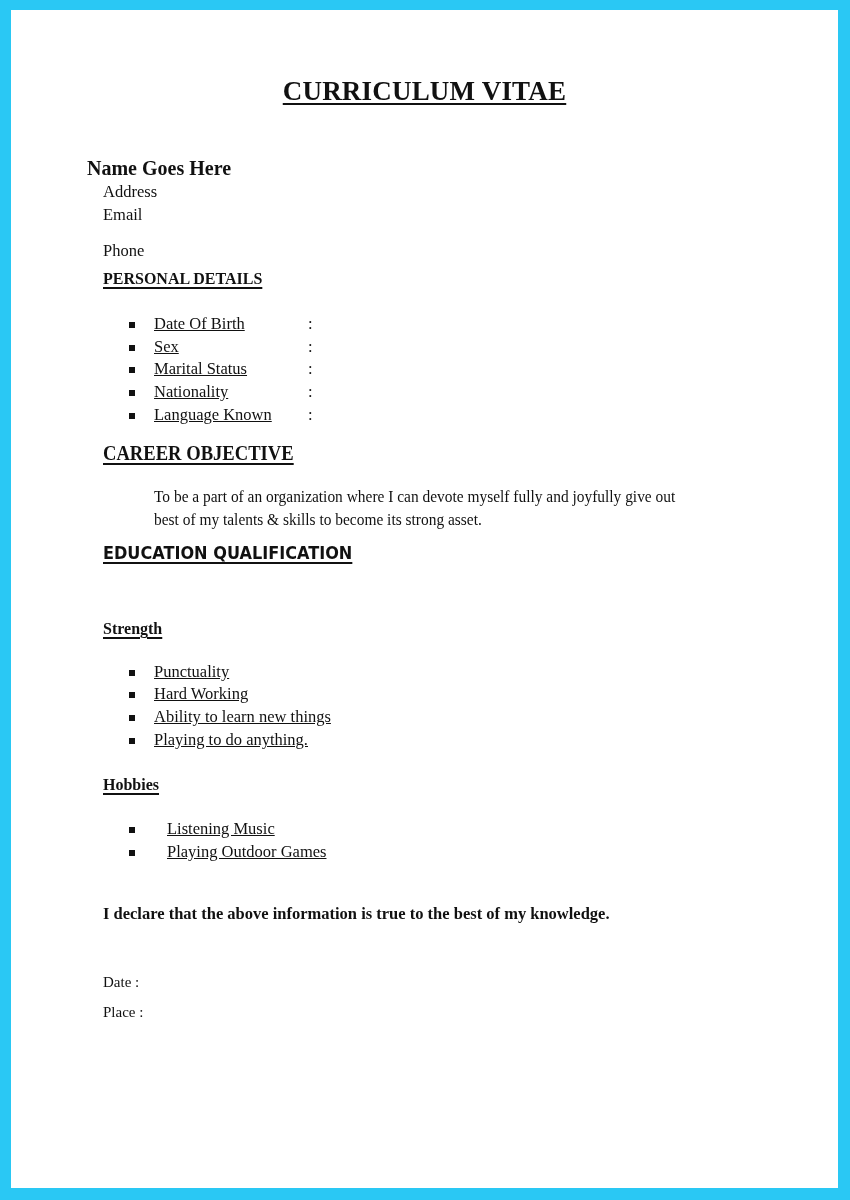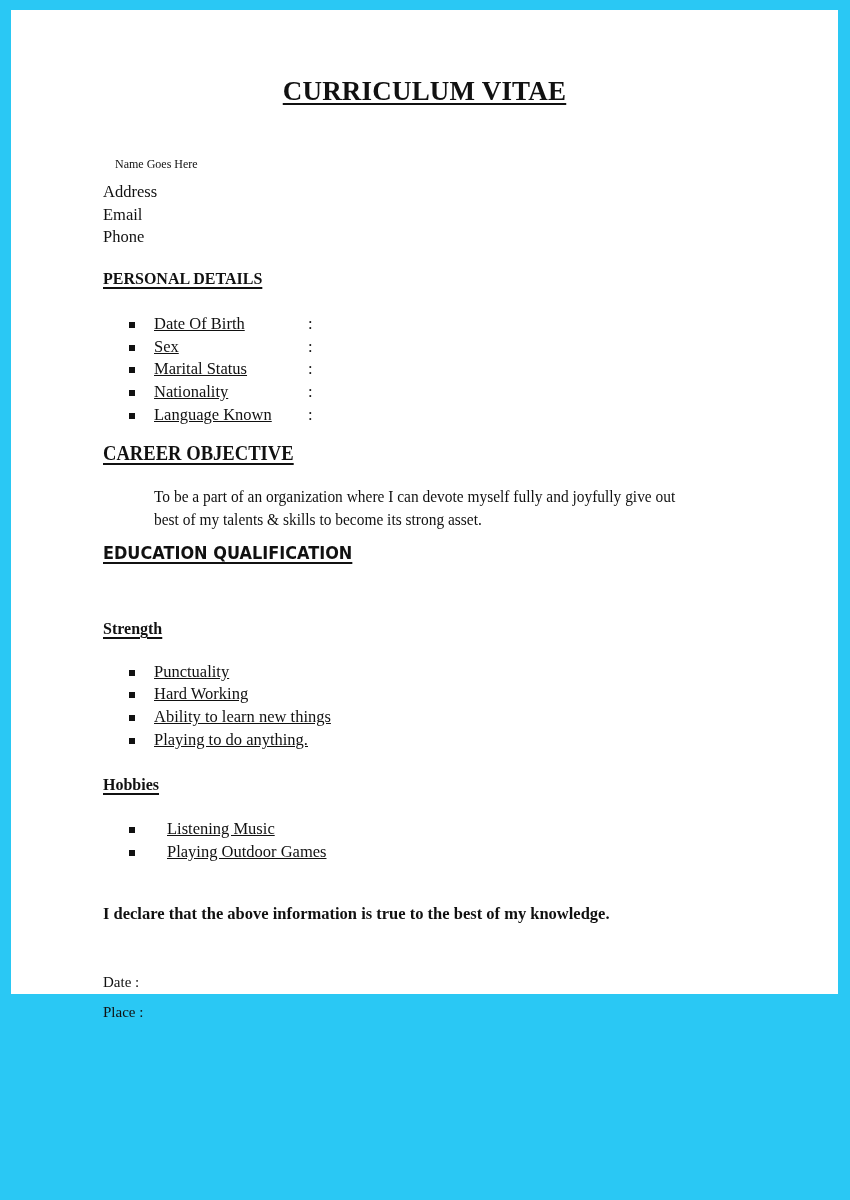--- a/index.html
+++ b/index.html
@@ -11,21 +11,21 @@
       height: 1200px;
       background: #2ac8f4;
       position: relative;
       overflow: hidden;
     }
     .page {
       position: absolute;
       left: 11px;
       top: 10px;
       width: 827px;
-      height: 984px;
+      height: 1178px;
       background: #ffffff;
     }
     .abs {
       position: absolute;
       white-space: nowrap;
       color: #111111;
       margin: 0;
     }
     .serif {
       font-family: "Liberation Serif", "DejaVu Serif", serif;
@@ -36,24 +36,24 @@
       text-align: center;
       top: 66px;
       font-size: 27px;
       font-weight: bold;
       text-decoration: underline;
       text-decoration-thickness: 2px;
       text-underline-offset: 3px;
       letter-spacing: 0.2px;
     }
     .name {
-      left: 104px;
+      left: 76px;
       top: 147px;
-      font-size: 12px;
-      font-weight: normal;
+      font-size: 20px;
+      font-weight: bold;
     }
     .contact {
       left: 92px;
       font-size: 16.5px;
     }
     .heading {
       left: 92px;
       font-size: 16px;
       font-weight: bold;
       text-decoration: underline;
@@ -123,21 +123,21 @@
 </head>
 <body>
 
 <div class="page">
 
   <h1 class="abs serif title">CURRICULUM VITAE</h1>
 
   <div class="abs serif name">Name Goes Here</div>
   <div class="abs serif contact" style="top:172px;">Address</div>
   <div class="abs serif contact" style="top:195px;">Email</div>
-  <div class="abs serif contact" style="top:217px;">Phone</div>
+  <div class="abs serif contact" style="top:231px;">Phone</div>
 
   <h2 class="abs serif heading" style="top:260px;">PERSONAL DETAILS</h2>
 
   <div>
     <div class="bullet-row" style="top:304px;">
       <span class="bullet"></span>
       <span class="bullet-text">Date Of Birth</span>
       <span class="colon">:</span>
     </div>
     <div class="bullet-row" style="top:327px;">

